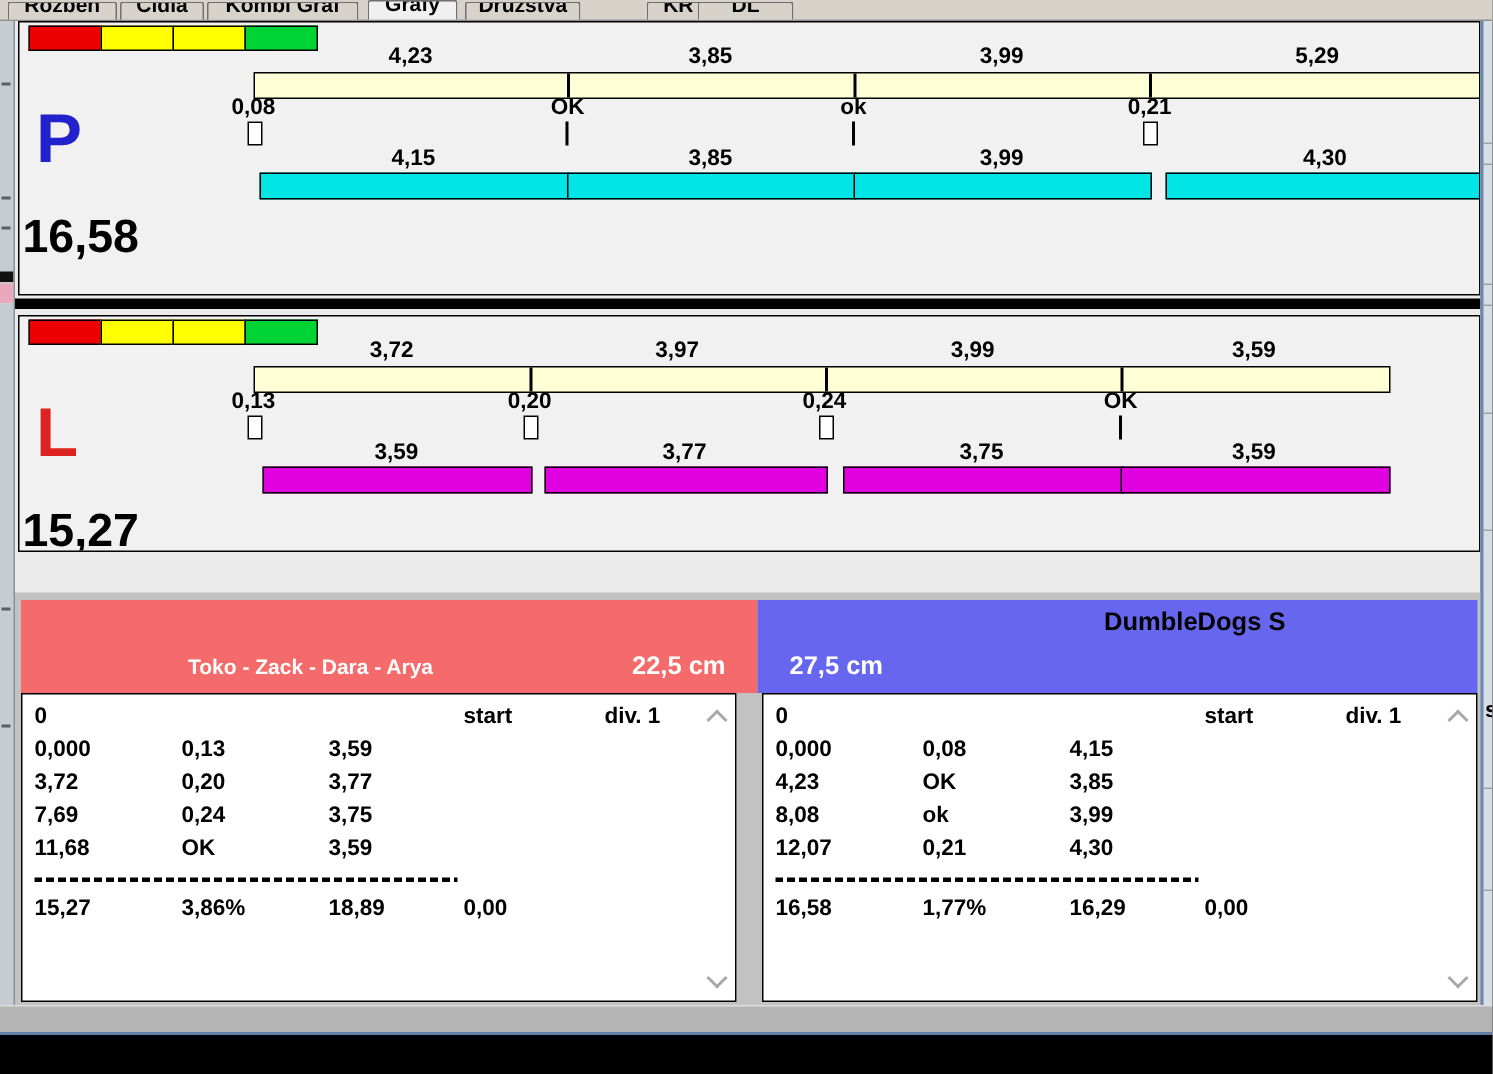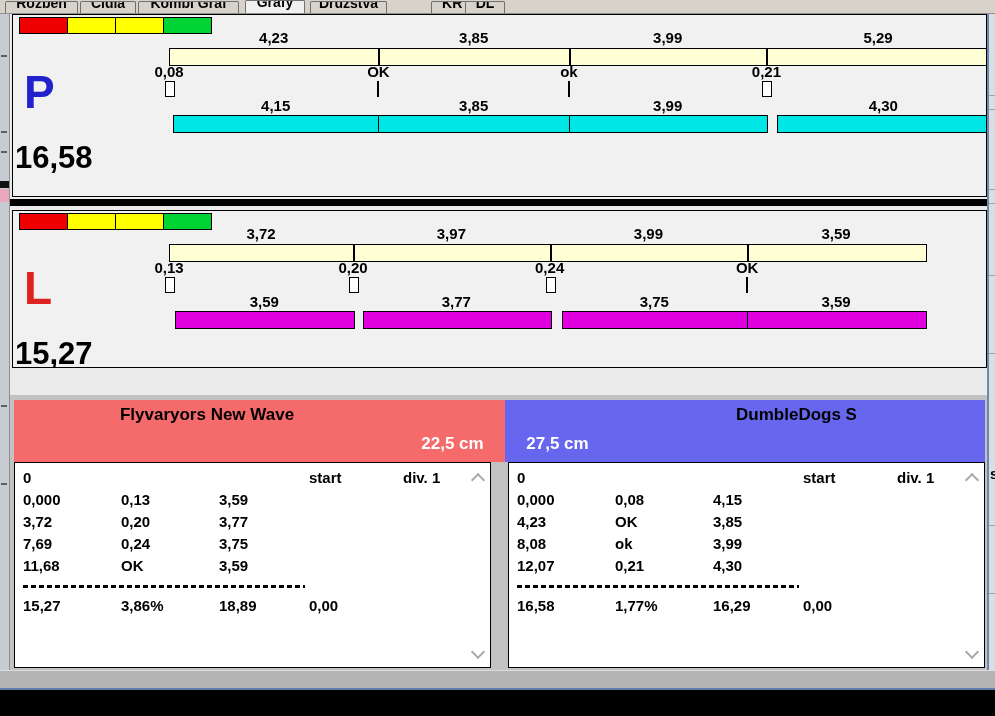--- a/index.html
+++ b/index.html
@@ -85,21 +85,21 @@
       </div>
       <div class="tab selected" style="left: 245px; width: 60px;">
         <span>Grafy</span>
       </div>
       <div class="tab" style="left: 310px; width: 77px;">
         <span>Družstva</span>
       </div>
       <div class="tab" style="left: 390px; width: 72px; margin-left: 41px;">
         <span>KR / ST</span>
       </div>
-      <div class="tab" style="left: 465px; width: 40px;">
+      <div class="tab" style="left: 465px; width: 64px;">
         <span>DL</span>
       </div>
     </div>
 
   <div class="left-strip">
     <div class="tick" style="top:42px"></div>
     <div class="tick" style="top:118px"></div>
     <div class="tick" style="top:138px"></div>
     <div class="blob" style="top:168px"></div>
     <div class="pink" style="top:176px"></div>
@@ -179,21 +179,21 @@
       <div class="seg-label lower-label" style="left: 591.347px;">3,75</div>
       <div class="lbar-seg" style="left: 548.535px; width: 185.625px; background: rgb(224, 0, 224);"></div>
       <div class="seg-label marker-label" style="left: 704.16px;">OK</div>
       <div class="marker-line" style="left: 733.16px;"></div>
       <div class="seg-label lower-label" style="left: 773.012px;">3,59</div>
       <div class="lbar-seg" style="left: 734.16px; width: 177.705px; background: rgb(224, 0, 224);"></div>
     </div>
 
   <div class="team-header" id="hdr-left" style="background: rgb(245, 106, 106);"></div>
   <div class="team-header" id="hdr-right" style="background: rgb(102, 102, 238);"></div>
-  <div class="team-name" id="name-left">Flyvaryors New Wave</div>
+  <div class="team-members" id="members-left">Toko - Zack - Dara - Arya</div>
   <div class="team-name" id="name-right">DumbleDogs S</div>
   <div class="distance" id="dist-left">22,5 cm</div>
   <div class="distance" id="dist-right">27,5 cm</div>
 
   <div class="data-table" id="table-left">
     <div class="dash-sep"></div>
     <div class="scroll-up"></div>
     <div class="scroll-down"></div>
   <div class="cell" style="left: 8px; top: 6px;">0</div>
       <div class="cell" style="left: 294px; top: 6px;">start</div>

